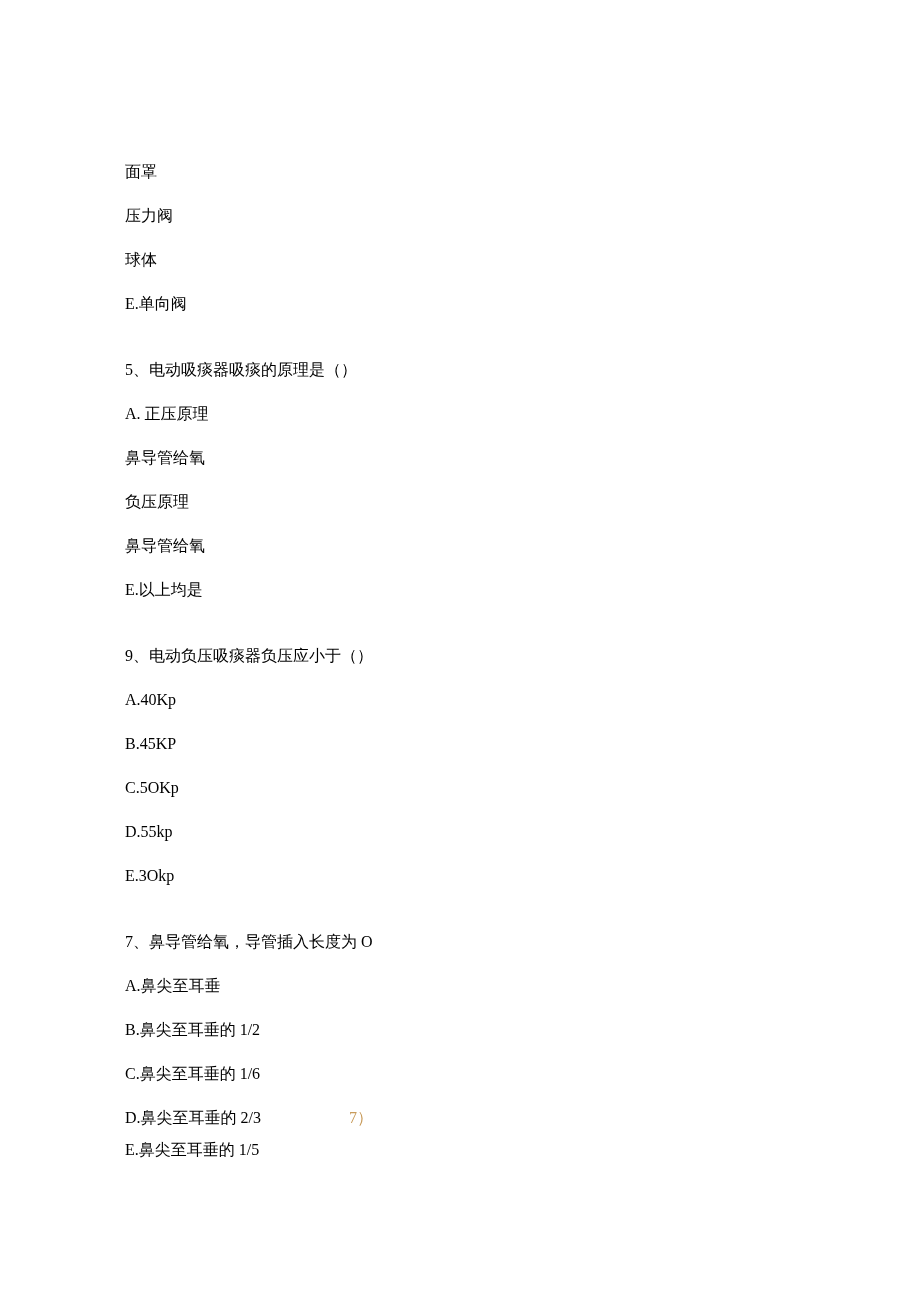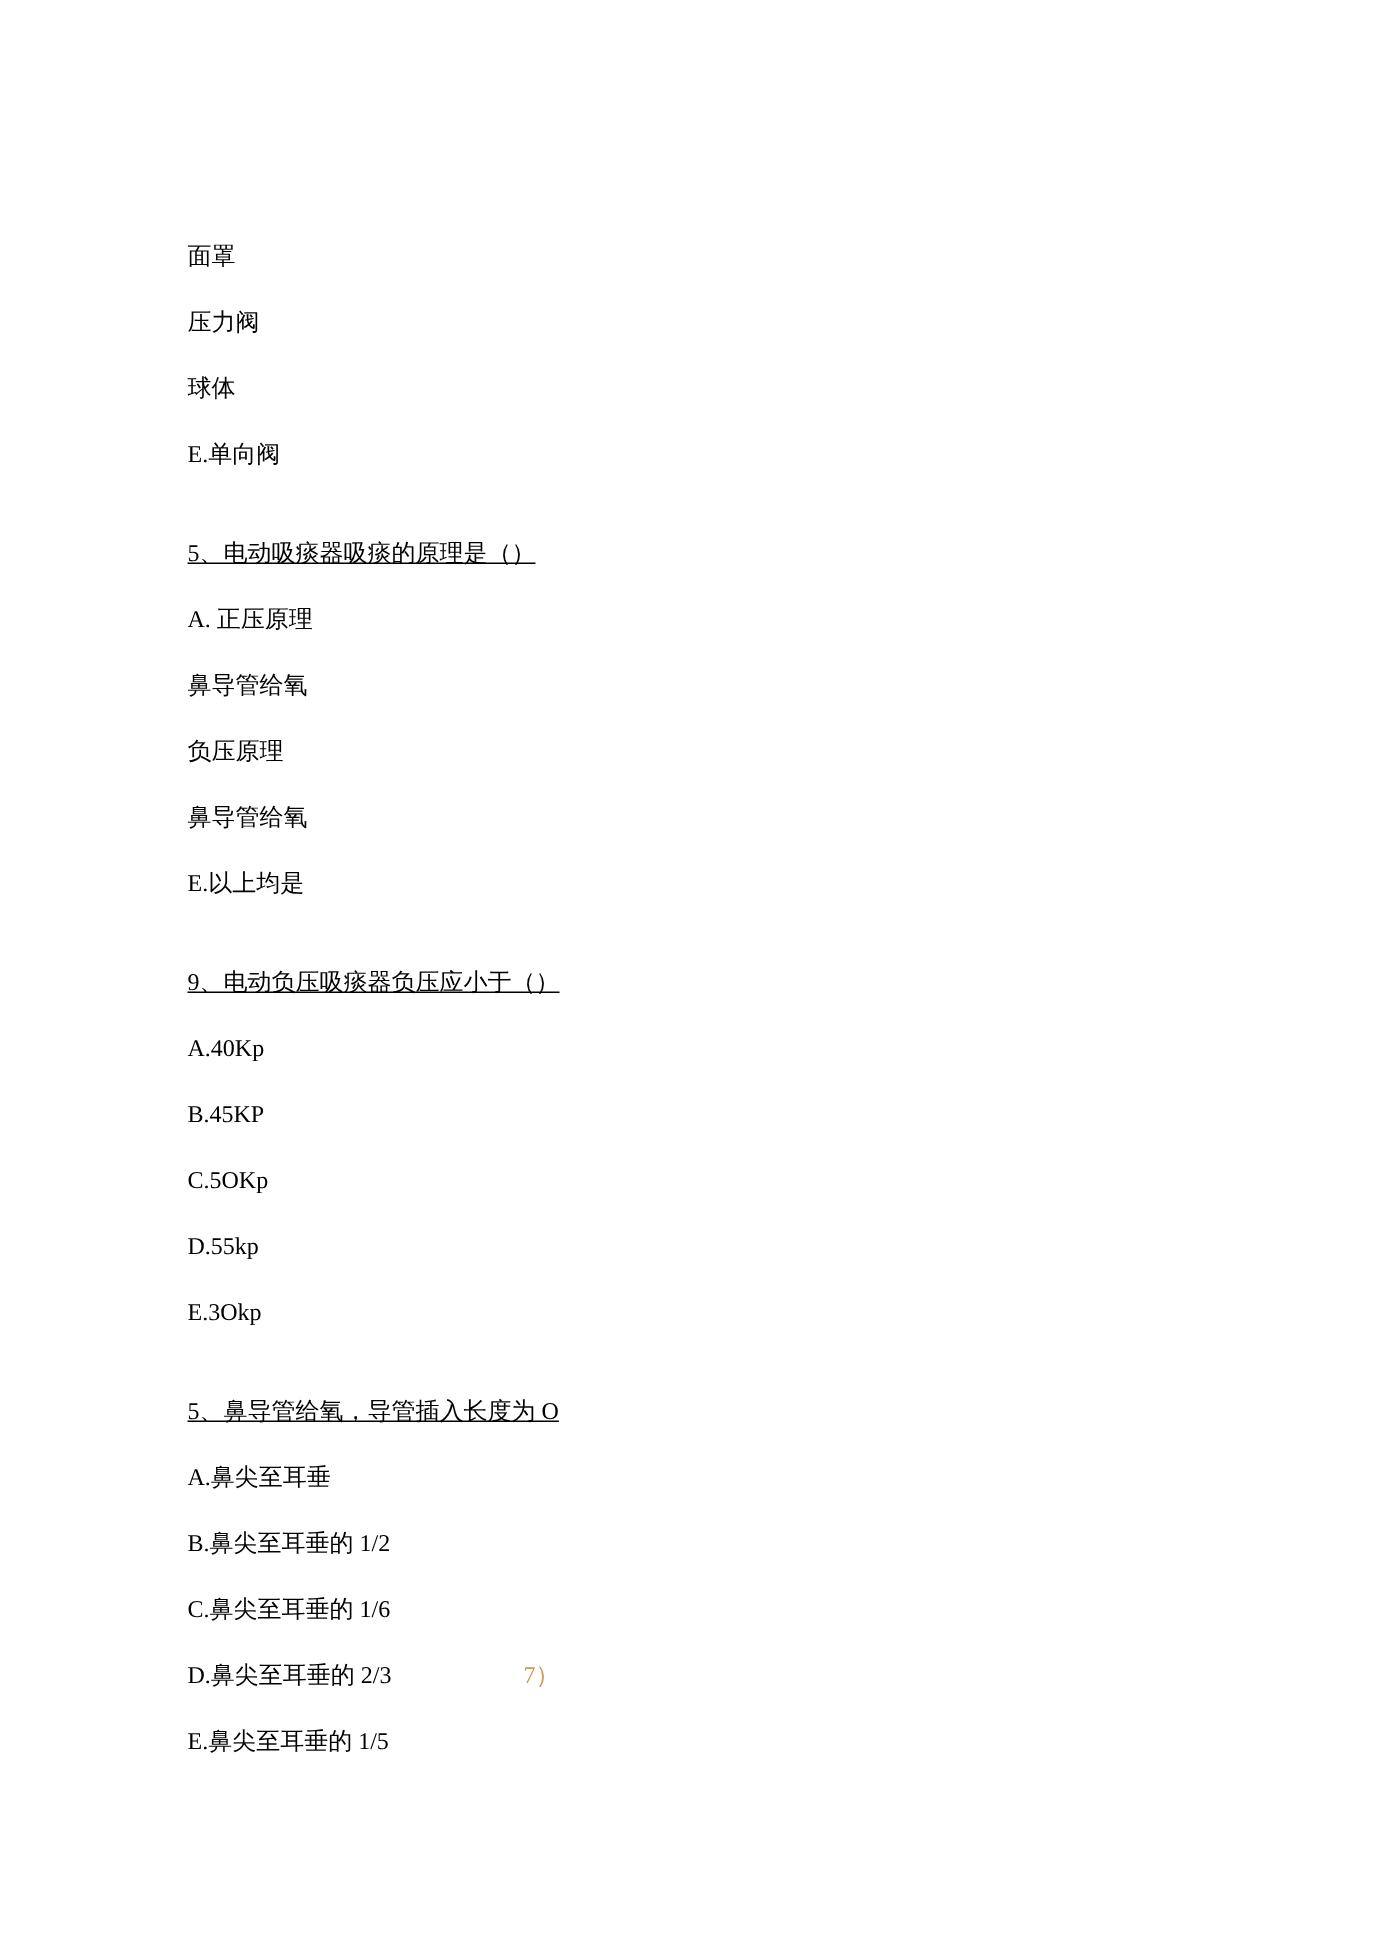--- a/index.html
+++ b/index.html
@@ -16,24 +16,23 @@
       color: #000000;
       padding: 160px 125px 0 125px;
       line-height: 1.5;
     }
     .line {
       margin-bottom: 20px;
     }
     .question-start {
       margin-top: 42px;
       margin-bottom: 20px;
-      text-decoration: underline;
     }
     .option-d-row {
-      margin-bottom: 20px;
+      margin-bottom: 8px;
     }
     .annotation {
       color: #c89b5a;
       margin-left: 88px;
     }
   </style>
 </head>
 <body>
 
 <div class="line">面罩</div>
@@ -48,20 +47,20 @@
 <div class="line">鼻导管给氧</div>
 <div class="line">E.以上均是</div>
 
 <div class="question-start">9、电动负压吸痰器负压应小于（）</div>
 <div class="line">A.40Kp</div>
 <div class="line">B.45KP</div>
 <div class="line">C.5OKp</div>
 <div class="line">D.55kp</div>
 <div class="line">E.3Okp</div>
 
-<div class="question-start">5、鼻导管给氧，导管插入长度为 O</div>
+<div class="question-start">7、鼻导管给氧，导管插入长度为 O</div>
 <div class="line">A.鼻尖至耳垂</div>
 <div class="line">B.鼻尖至耳垂的 1/2</div>
 <div class="line">C.鼻尖至耳垂的 1/6</div>
 <div class="option-d-row">
   <span>D.鼻尖至耳垂的 2/3</span><span class="annotation">7）</span>
 </div>
 <div class="line">E.鼻尖至耳垂的 1/5</div>
 
 </body></html>

